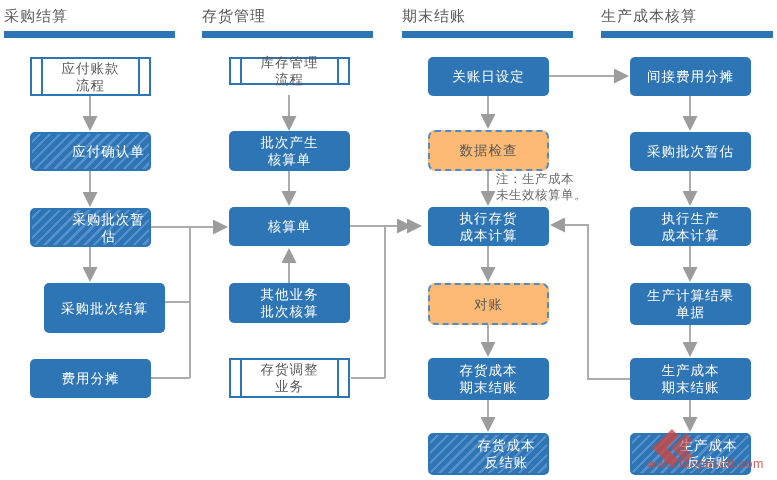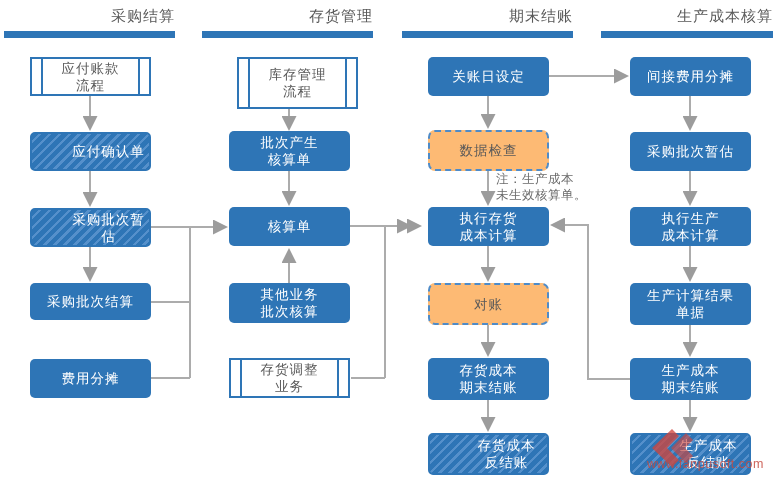--- a/index.html
+++ b/index.html
@@ -1,21 +1,21 @@
 <!DOCTYPE html>
 <html><head>
 <meta charset="utf-8">
 <style>
   html,body{margin:0;padding:0;background:#fff;}
   #canvas{
     position:relative;width:777px;height:480px;background:#fff;overflow:hidden;
     font-family:"Liberation Sans","DejaVu Sans",sans-serif;
   }
   .col-header{
-    position:absolute;top:7px;height:20px;text-align:right;
+    position:absolute;top:7px;height:20px;text-align:left;
     font-size:15px;color:#595959;letter-spacing:1px;
   }
   .col-bar{position:absolute;top:31px;height:7px;background:#2E75B6;}
   .box{
     position:absolute;display:flex;flex-direction:column;justify-content:center;align-items:center;
     box-sizing:border-box;font-size:13.5px;line-height:17px;border-radius:5px;text-align:center;
     letter-spacing:1px;
   }
   .box .ln{display:block;}
   .solid{background:#2E75B6;color:#ffffff;}
@@ -110,28 +110,28 @@
     <div class="box predef" style="left:30px;top:57px;width:121px;height:39px">
       <span class="ln">应付账款</span>
       <span class="ln">流程</span>
     </div>
     <div class="box hatched" style="left:30px;top:132px;width:121px;height:39px">
       <span class="ln">应付确认单</span>
     </div>
     <div class="box hatched" style="left:30px;top:208px;width:121px;height:39px">
       <span class="ln">采购批次暂估</span>
     </div>
-    <div class="box solid" style="left:30px;top:283px;width:121px;height:37px">
+    <div class="box solid" style="left:44px;top:283px;width:121px;height:50px">
       <span class="ln">采购批次结算</span>
     </div>
     <div class="box solid" style="left:30px;top:359px;width:121px;height:39px">
       <span class="ln">费用分摊</span>
     </div>
 
-    <div class="box predef" style="left:237px;top:57px;width:121px;height:52px">
+    <div class="box predef" style="left:229px;top:57px;width:121px;height:28px">
       <span class="ln">库存管理</span>
       <span class="ln">流程</span>
     </div>
     <div class="box solid" style="left:229px;top:131px;width:121px;height:40px">
       <span class="ln">批次产生</span>
       <span class="ln">核算单</span>
     </div>
     <div class="box solid" style="left:229px;top:207px;width:121px;height:39px">
       <span class="ln">核算单</span>
     </div>

